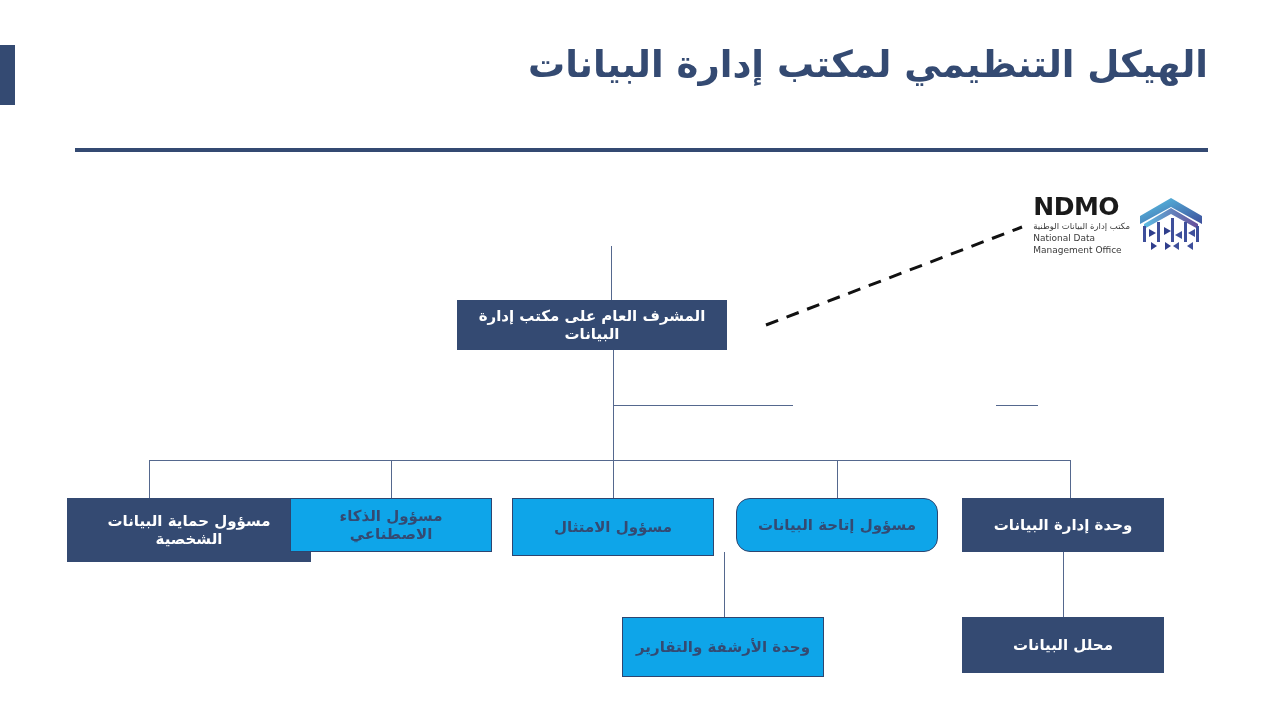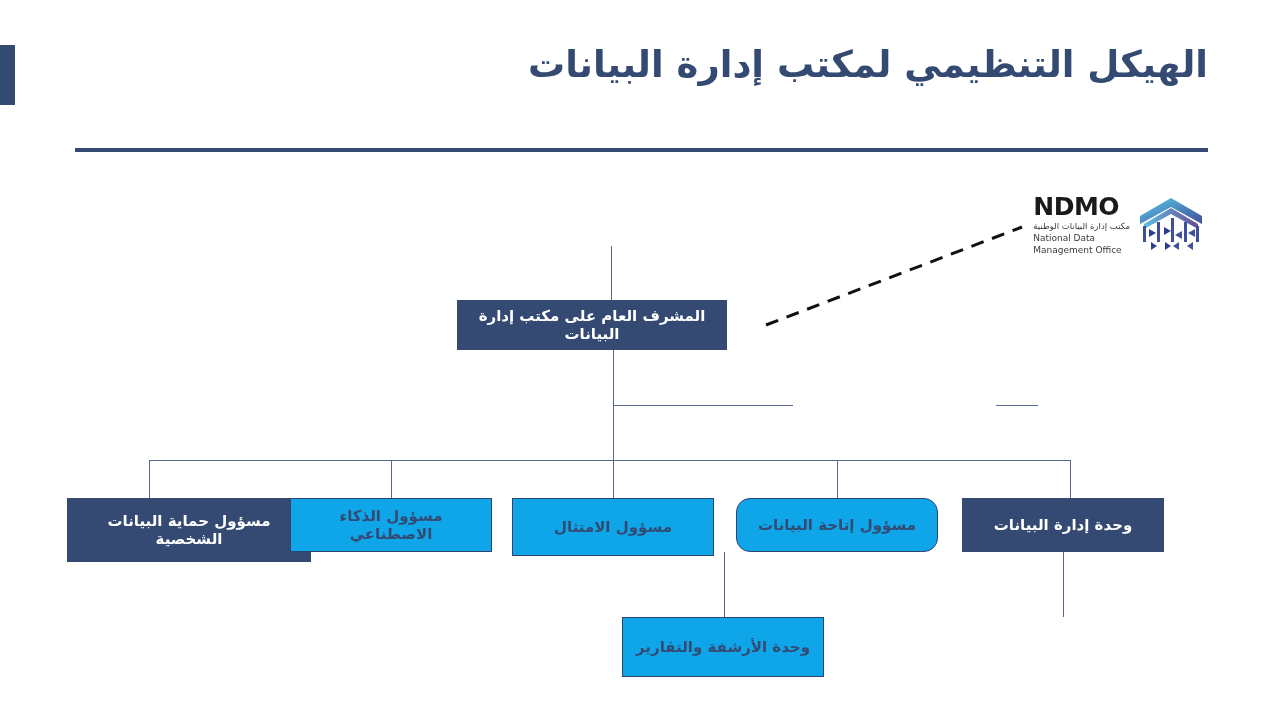--- a/index.html
+++ b/index.html
@@ -236,14 +236,15 @@
   <div class="node light" style="left:290px; top:498px; width:202px; height:54px; font-size:15px;">مسؤول الذكاء الاصطناعي</div>
 
   <div class="node light" style="left:512px; top:498px; width:202px; height:58px; font-size:15px;">مسؤول الامتثال</div>
 
   <div class="node light" style="left:736px; top:498px; width:202px; height:54px; font-size:15px;border-radius:14px;">مسؤول إتاحة البيانات</div>
 
   <div class="node dark" style="left:962px; top:498px; width:202px; height:54px; font-size:15px;">وحدة إدارة البيانات</div>
 
   <div class="node light" style="left:622px; top:617px; width:202px; height:60px; font-size:15px;">وحدة الأرشفة والتقارير</div>
 
+  <div class="node dark" style="left:962px; top:617px; width:202px; height:56px; font-size:15px;">محلل البيانات</div>
 
 </div>
 
 </body></html>

